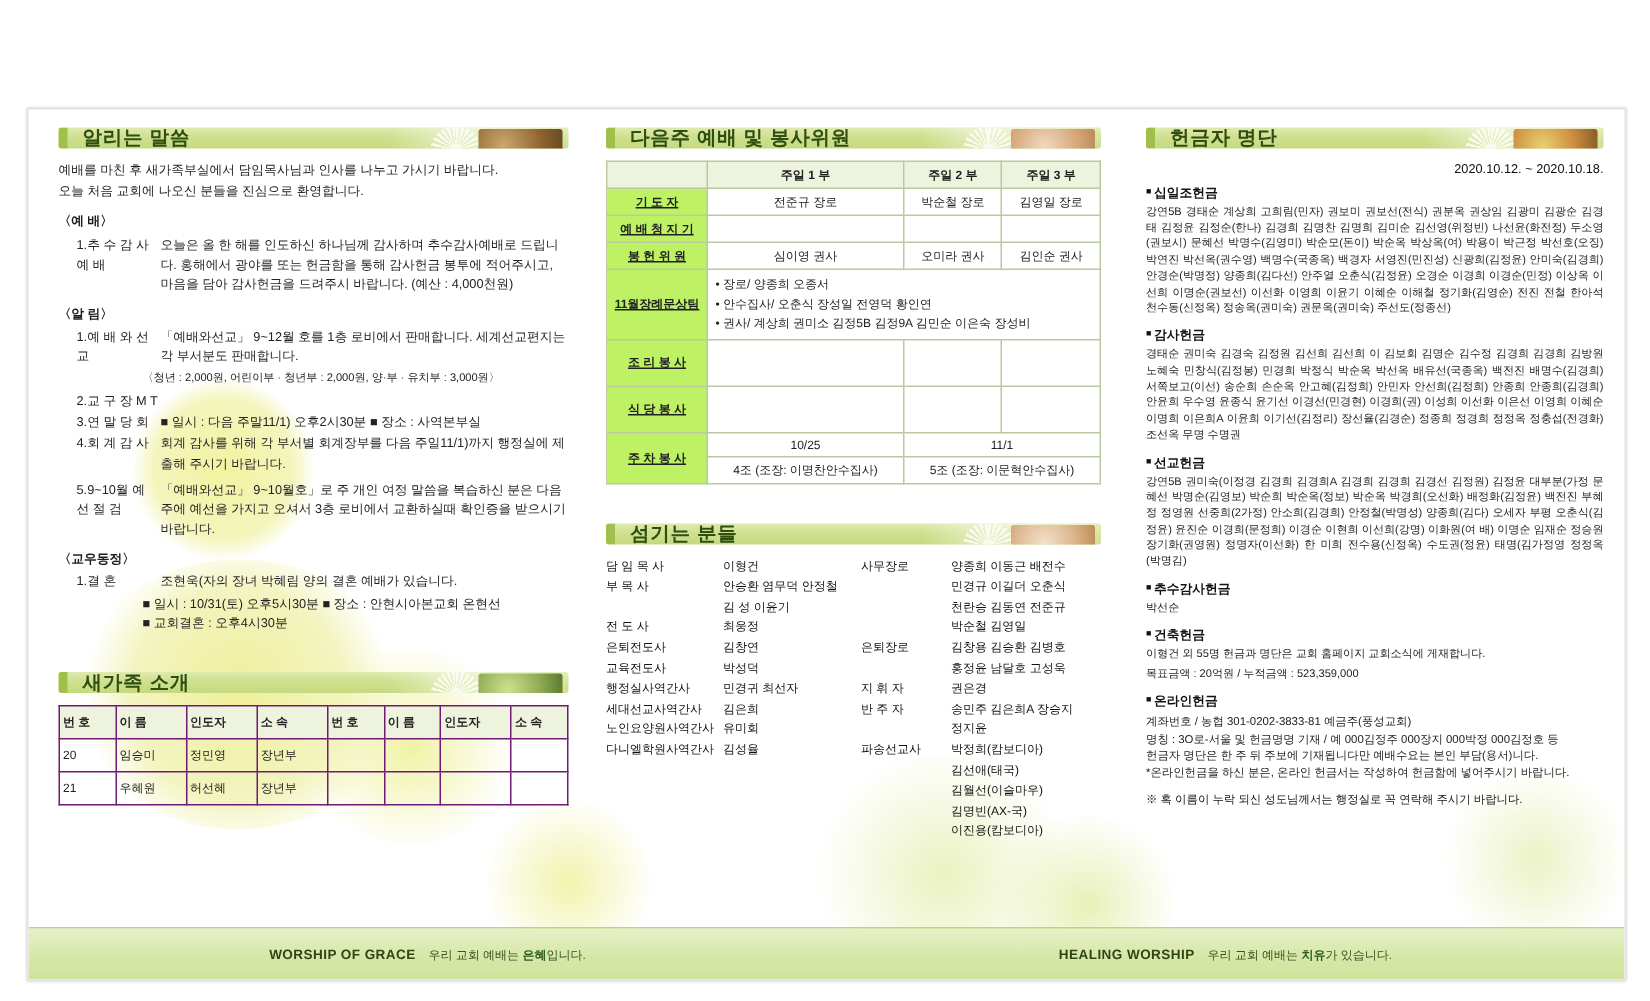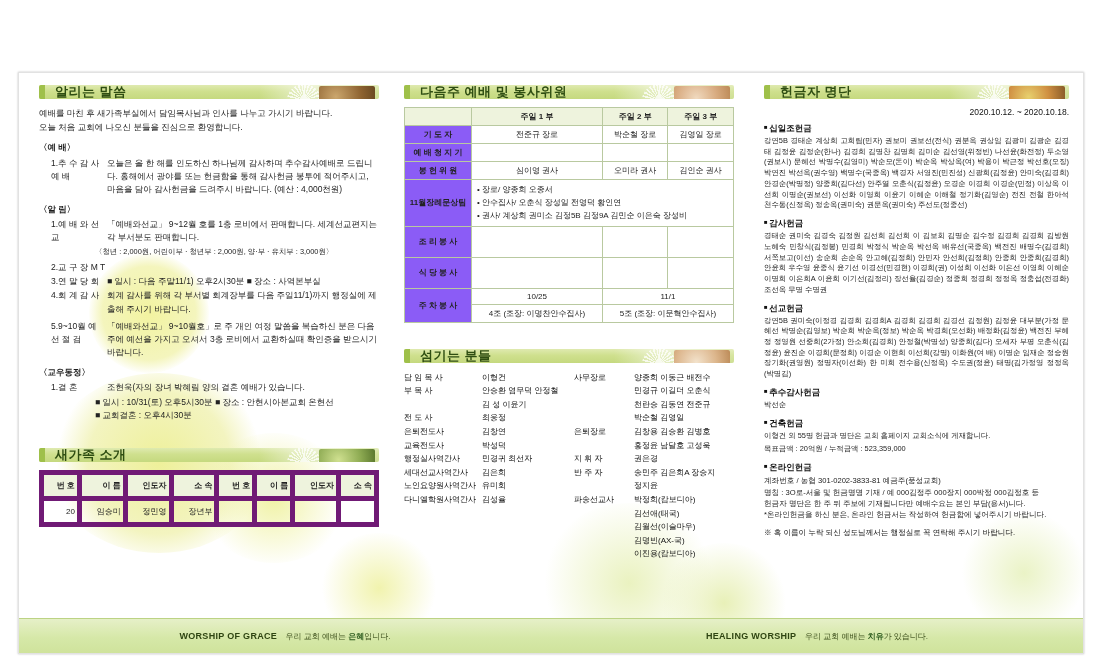--- a/index.html
+++ b/index.html
@@ -73,25 +73,25 @@
   .blk-h{font-size:8.5px;font-weight:bold;color:#1d1d1d;margin-bottom:2px;}
   .row{display:flex;margin-bottom:1px;}
   .row .no{width:56px;flex:none;margin-left:12px;}
   .row .txt{flex:1;}
   .sub{margin-left:56px;}
 
   
   table{border-collapse:collapse;width:100%;font-size:8px;color:#222;}
   .tbl td,.tbl th{border:1px solid #b9c9a0;padding:3px 2px;text-align:center;vertical-align:middle;}
   .tbl th{background:#eef3dd;font-weight:bold;}
-  .tbl td.lab{background:#8b5cf6;font-weight:bold;width:62px;}
+  .tbl td.lab{background:#bef264;font-weight:bold;width:62px;text-decoration:underline;}
   .tbl td.l{text-align:left;padding-left:5px;}
 
   
-  .famtbl td,.famtbl th{border:5px solid #701a75;padding:3px 2px;text-align:right;font-size:8px;height:15px;}
+  .famtbl td,.famtbl th{border:1px solid #701a75;padding:3px 2px;text-align:left;font-size:8px;height:15px;}
   .famtbl th{background:#eef3dd;font-weight:bold;}
 
   
   .serve-wrap{display:flex;gap:10px;font-size:8px;line-height:1.7;color:#111;}
   .serve-col{flex:1;}
   .sl{display:flex;}
   .sl .k{width:78px;flex:none;}
   .sl .v{flex:1;}
   .sl2 .k{width:60px;}
 
@@ -216,20 +216,30 @@
       <tr>
         <td>20</td>
         <td>임승미</td>
         <td>정민영</td>
         <td>장년부</td>
         <td></td>
         <td></td>
         <td></td>
         <td></td>
       </tr>
+      <tr>
+        <td>21</td>
+        <td>우혜원</td>
+        <td>허선혜</td>
+        <td>장년부</td>
+        <td></td>
+        <td></td>
+        <td></td>
+        <td></td>
+      </tr>
     </tbody>
       </table>
   </div>
 
   <div class="col col-mid">
 
     <div class="sec">
       <div class="sec-bar">
         <span class="accent"></span>
         <span class="sec-title">다음주 예배 및 봉사위원</span>

